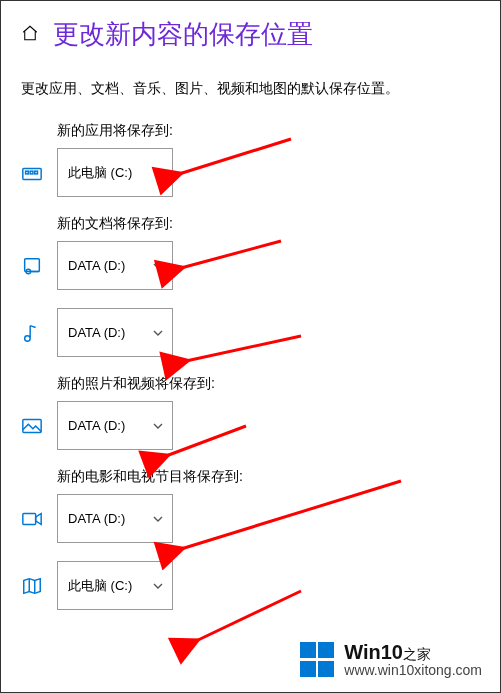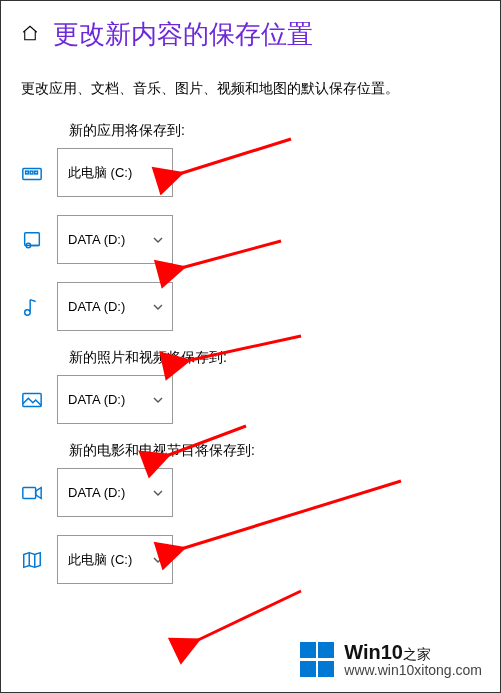--- a/index.html
+++ b/index.html
@@ -25,21 +25,21 @@
       font-size: 14px;
       color: #000;
       font-family: Liberation Serif, serif;
     }
     .setting-block {
       padding: 18px 20px 0 20px;
     }
     .setting-label {
       font-size: 14px;
       color: #000;
-      margin-left: 48px;
+      margin-left: 36px;
       margin-bottom: 8px;
     }
     .setting-row {
       display: flex;
       align-items: center;
       gap: 14px;
     }
     .type-icon {
       width: 22px;
       height: 22px;
@@ -117,20 +117,21 @@
     <div class="select">
       <span>此电脑 (C:)</span>
       <span class="chev"><svg viewBox="0 0 12 12">
             <path d="M2 4 L6 8 L10 4" stroke="#555" fill="none" stroke-width="1.4"></path>
           </svg></span>
     </div>
   </div>
 </div>
 
 <div class="setting-block">
+  <div class="setting-label">新的文档将保存到:</div>
   <div class="setting-row">
     <span class="type-icon">
       <svg width="22" height="22" viewBox="0 0 24 24">
           <rect x="4" y="4" width="16" height="14" rx="1"></rect>
           <circle cx="8" cy="18" r="2.5"></circle>
           <line x1="11" y1="18" x2="20" y2="18"></line>
         </svg>
     </span>
     <div class="select">
       <span>DATA (D:)</span>

